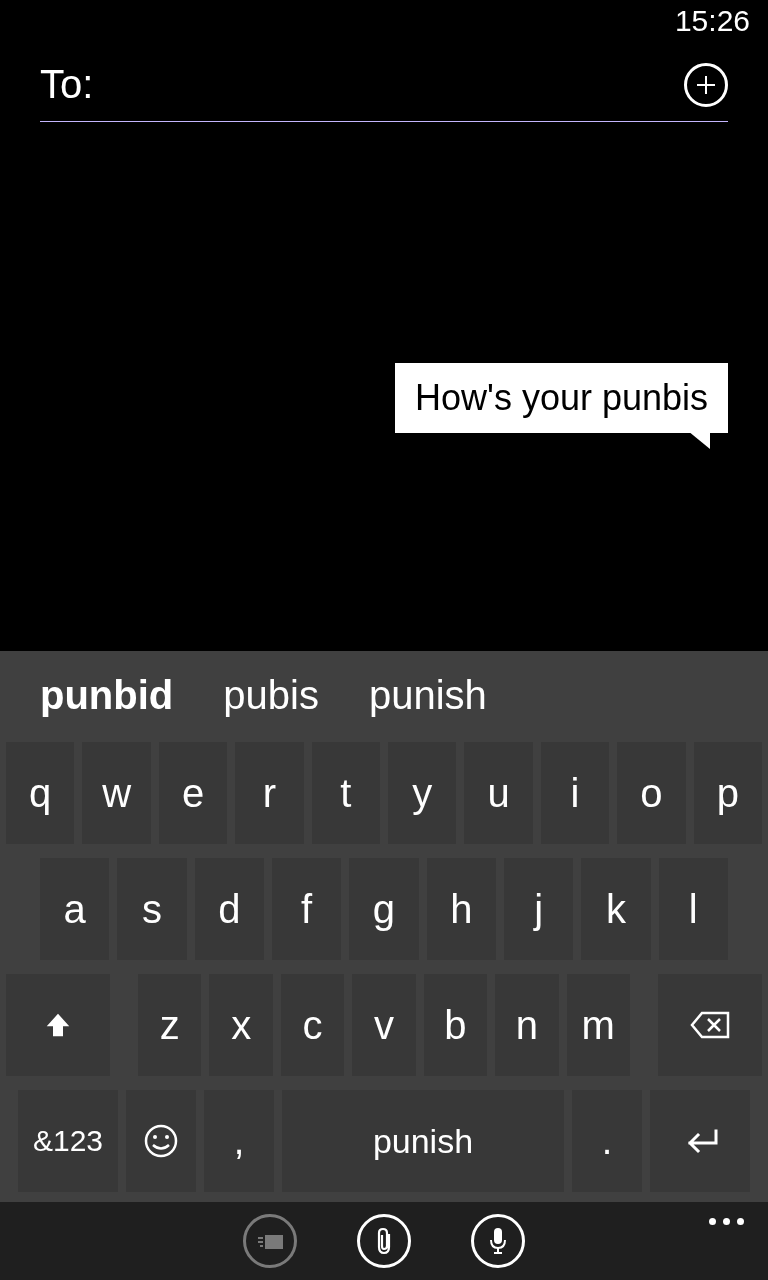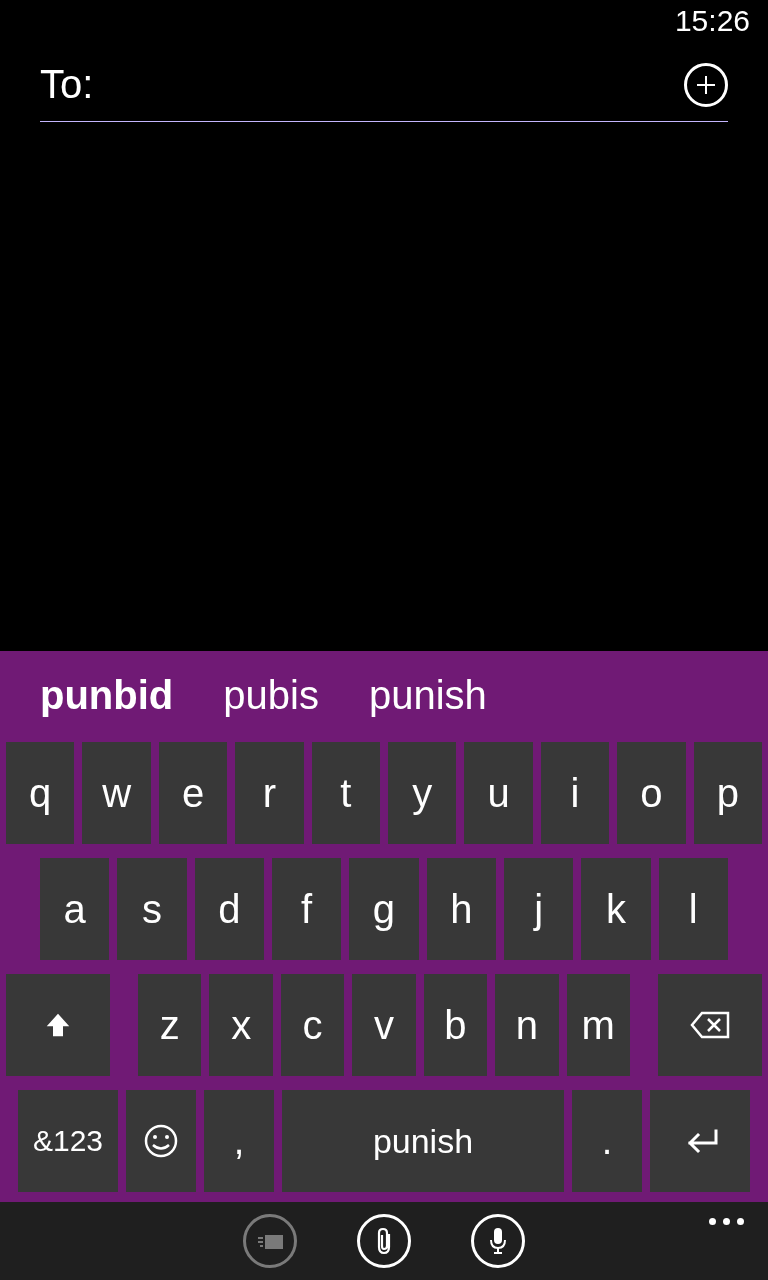--- a/index.html
+++ b/index.html
@@ -12,21 +12,21 @@
   .to-label { font-size: 40px; font-weight: 400; flex: 0 0 auto; }
   .to-input { flex: 1; background: transparent; border: none; outline: none; color: #fff; font-size: 40px; margin-left: 20px; }
   .add-contact { width: 44px; height: 44px; border: 3px solid #fff; border-radius: 50%; display: flex; align-items: center; justify-content: center; cursor: pointer; }
   .add-contact svg { width: 24px; height: 24px; }
 
   .conversation { position: absolute; left: 0; right: 0; top: 150px; bottom: 827px; }
   .bubble-wrap { position: absolute; right: 40px; bottom: 20px; }
   .bubble { background: #fff; color: #000; font-size: 36px; padding: 14px 20px; position: relative; min-width: 300px; }
   .bubble-tail { position: absolute; right: 18px; bottom: -16px; width: 0; height: 0; border-left: 22px solid transparent; border-top: 18px solid #fff; }
 
-  .keyboard { position: absolute; left: 0; right: 0; bottom: 78px; background: #701a75; padding-top: 0; }
+  .keyboard { position: absolute; left: 0; right: 0; bottom: 78px; background: #404040; padding-top: 0; }
   .suggestions { display: flex; gap: 50px; padding: 22px 40px 24px 40px; font-size: 40px; }
   .suggestions .sug { color: #fff; cursor: pointer; }
   .suggestions .sug.bold { font-weight: 700; }
 
   .krow { display: flex; gap: 8px; padding: 0 6px; margin-bottom: 14px; }
   .krow.row2 { padding: 0 40px; }
   .key { background: #383838; color: #fff; font-size: 40px; height: 102px; display: flex; align-items: center; justify-content: center; border-radius: 0; cursor: pointer; user-select: none; }
   .key.letter { flex: 1; }
   .key.shift, .key.back { width: 104px; flex: 0 0 104px; }
   .key.sym { width: 100px; flex: 0 0 100px; font-size: 30px; }
@@ -58,20 +58,28 @@
   <div class="to-row">
     <span class="to-label">To:</span>
     <input class="to-input" type="text" value="" style="">
     <div class="add-contact">
       <svg viewBox="0 0 24 24">
           <path d="M11 3h2v8h8v2h-8v8h-2v-8H3v-2h8z" fill="#fff"></path>
         </svg>
     </div>
   </div>
 
+  <div class="conversation">
+    <div class="bubble-wrap">
+      <div class="bubble">
+        <span>How's your punbis</span>
+      </div>
+      <div class="bubble-tail"></div>
+    </div>
+  </div>
 
   <div class="keyboard">
     <div class="suggestions">
       <span class="sug bold">punbid</span>
       <span class="sug">pubis</span>
       <span class="sug">punish</span>
     </div>
 
     <div class="krow">
       <div class="key letter">q</div>

